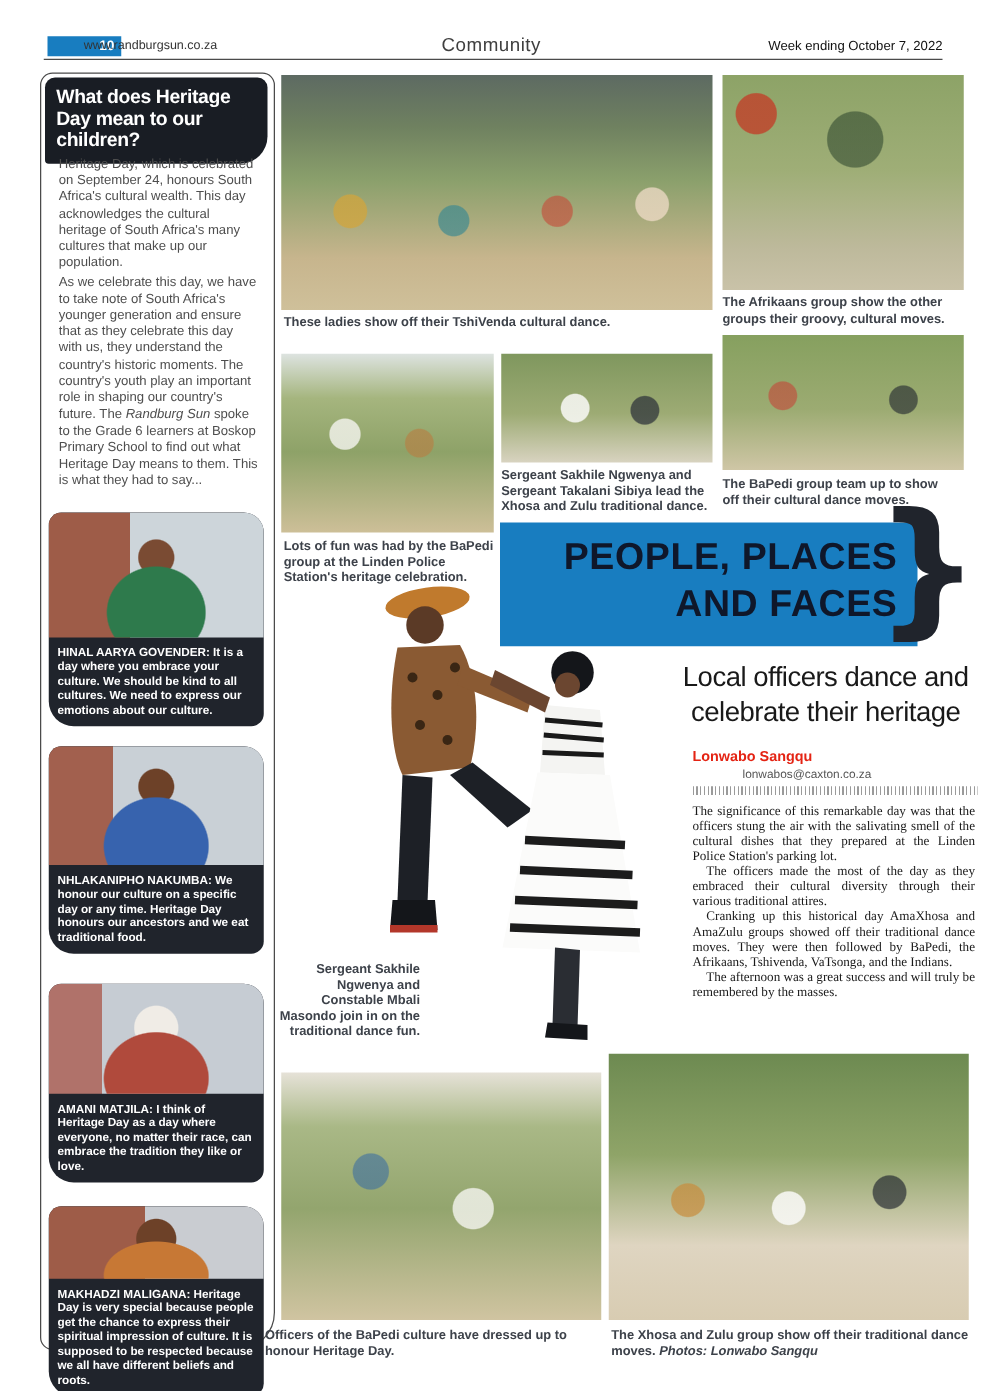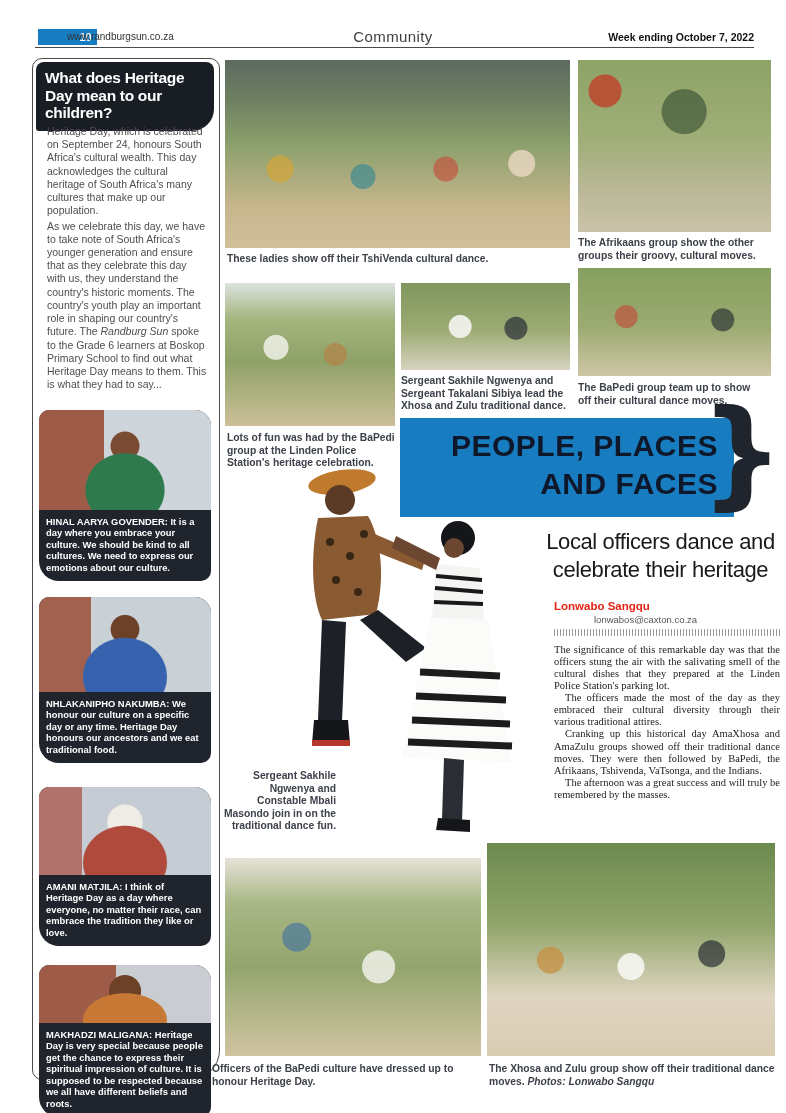--- a/index.html
+++ b/index.html
@@ -5,21 +5,21 @@
   html,body{margin:0;padding:0;background:#ffffff;}
   .sheet{position:relative;width:786px;height:1113px;background:#fff;overflow:hidden;
          font-family:"Liberation Sans",sans-serif;color:#222;}
   .abs{position:absolute;}
 
   
   .pagenum{left:38px;top:29px;width:23px;height:16px;background:#187dc0;color:#fff;
            font-size:11px;font-weight:bold;text-align:center;line-height:16px;padding-left:36px;}
   .site{left:67px;top:31px;font-size:10px;color:#333;}
   .section{left:0;right:0;top:28px;text-align:center;font-size:15px;color:#3f3f3f;letter-spacing:.4px;}
-  .dateline{right:32px;top:31px;font-size:10.5px;font-weight:bold;color:#111;}
+  .dateline{right:32px;top:31px;font-size:10.5px;font-weight:normal;color:#111;}
   .headrule{left:35px;top:47px;width:719px;height:1px;background:#4a4a4a;}
 
   
   .leftcol{left:32px;top:58px;width:186px;height:1020px;border:1.5px solid #4a4a4a;
            border-radius:10px 10px 30px 10px;}
   .lc-head{left:3px;top:3px;width:178px;background:#191d24;color:#fff;
            border-radius:8px 8px 22px 3px;padding:7px 8px 9px 9px;box-sizing:border-box;
            font-size:15.5px;font-weight:bold;line-height:1.14;letter-spacing:-.3px;}
   .lc-intro{left:14px;top:66px;width:160px;font-size:10.5px;line-height:1.26;color:#4e4e4e;}
   .lc-intro p{margin:0 0 2px 0;}

